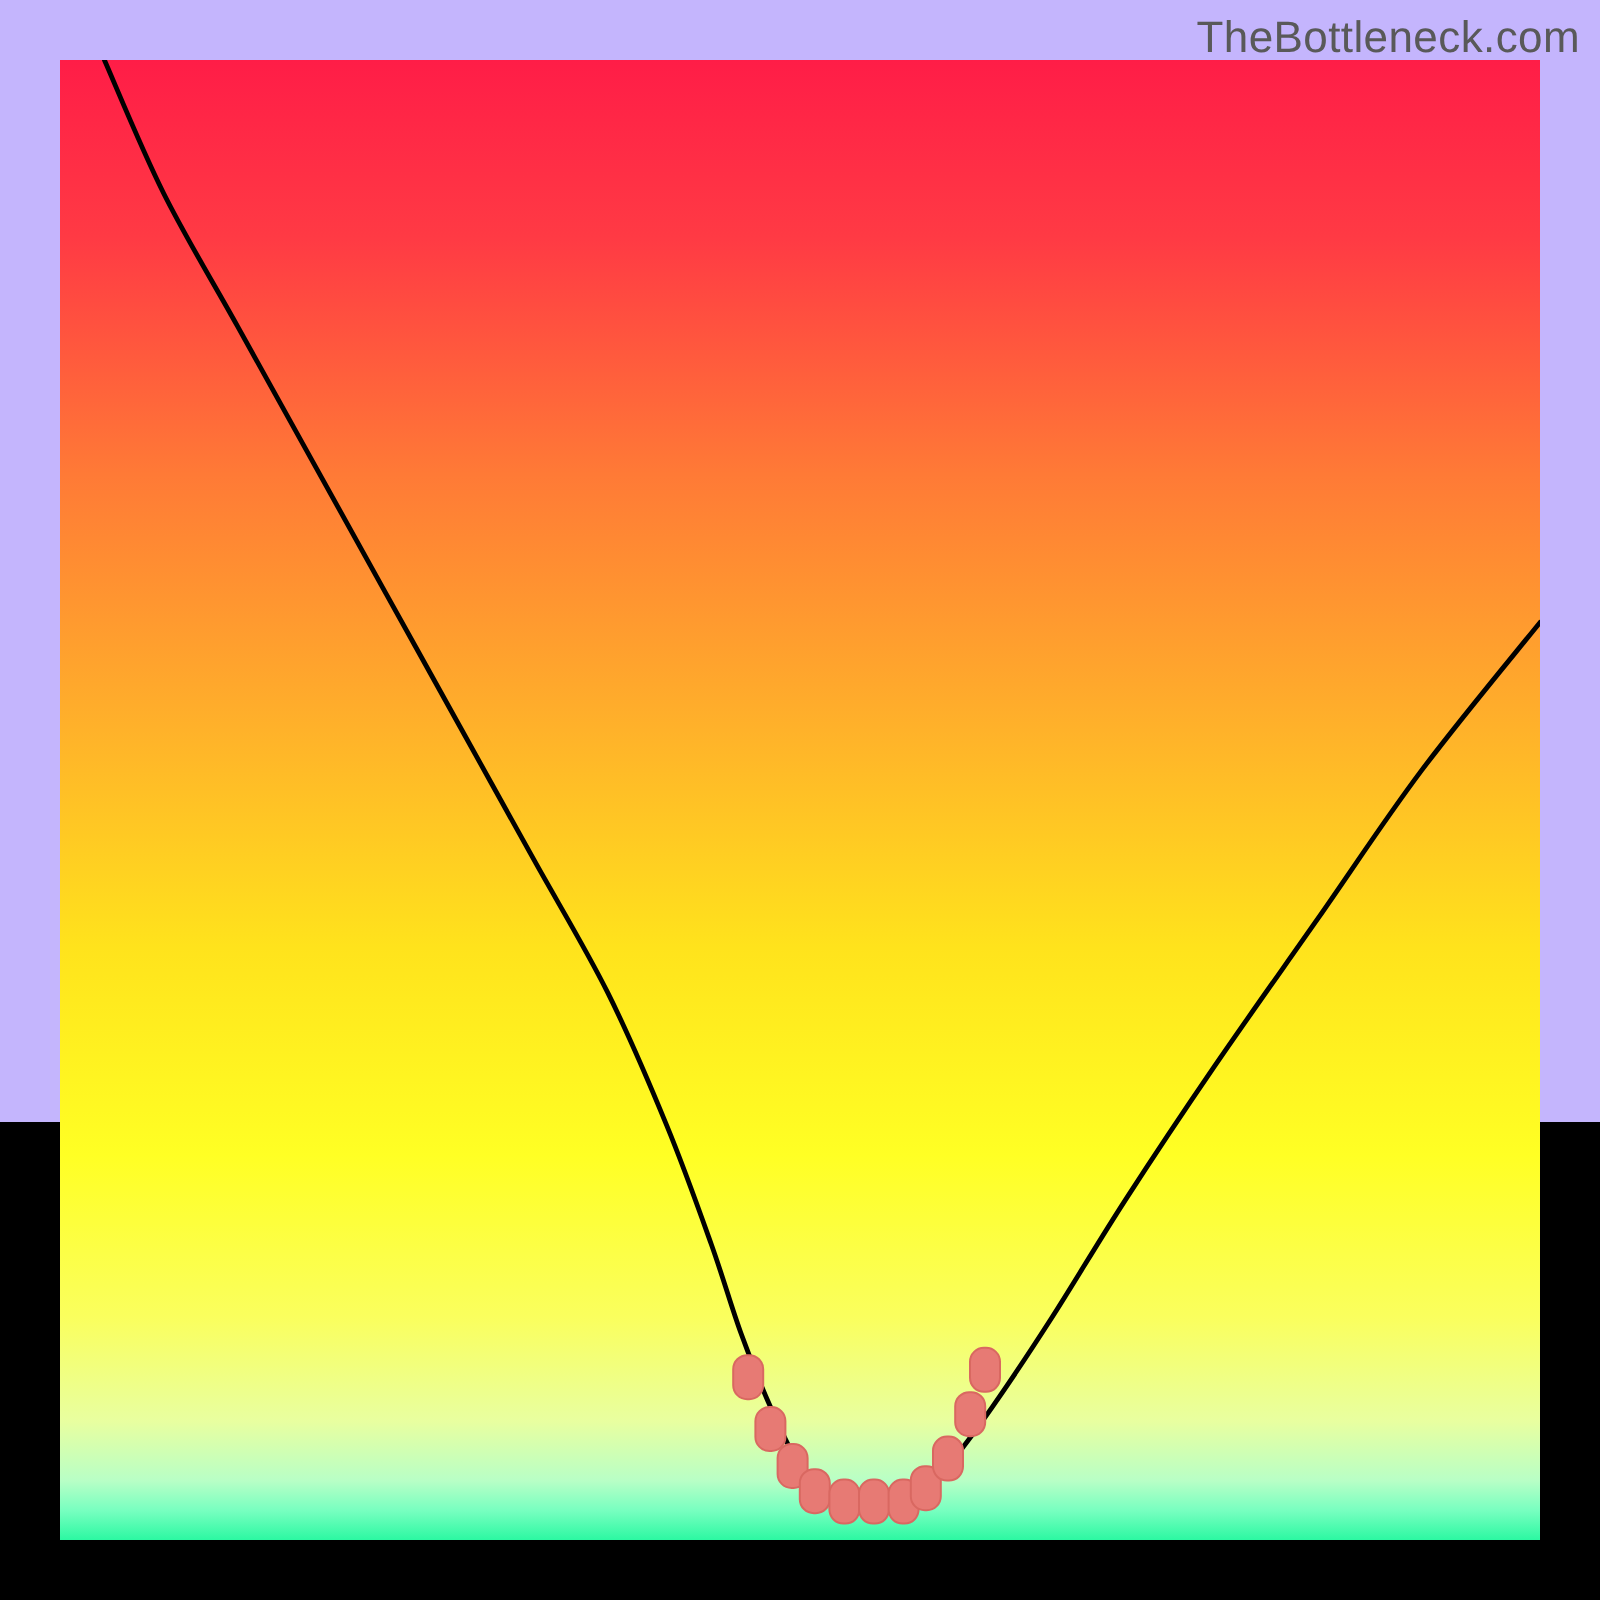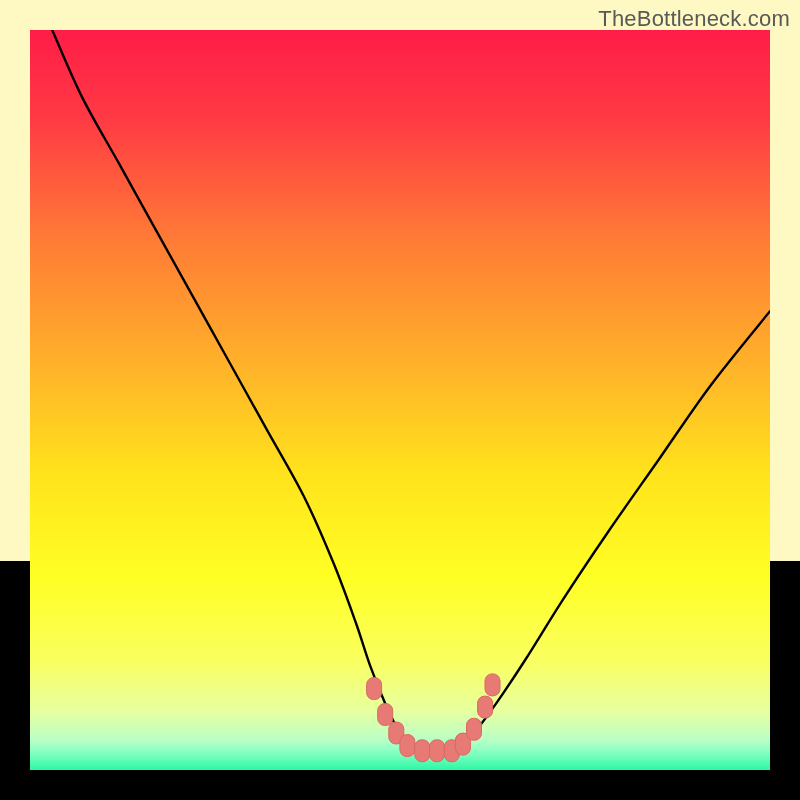--- a/index.html
+++ b/index.html
@@ -8,21 +8,21 @@
     width: 800px;
     height: 800px;
     background: #000;
     overflow: hidden;
     font-family: Arial, Helvetica, sans-serif;
   }
   .stage {
     position: relative;
     width: 800px;
     height: 561px;
-    background: #fef9c3;
+    background: #c4b5fd;
   }
   .plot {
     position: absolute;
     left: 30px;
     top: 30px;
     width: 740px;
     height: 740px;
     overflow: hidden;
   }
   .gradient {

